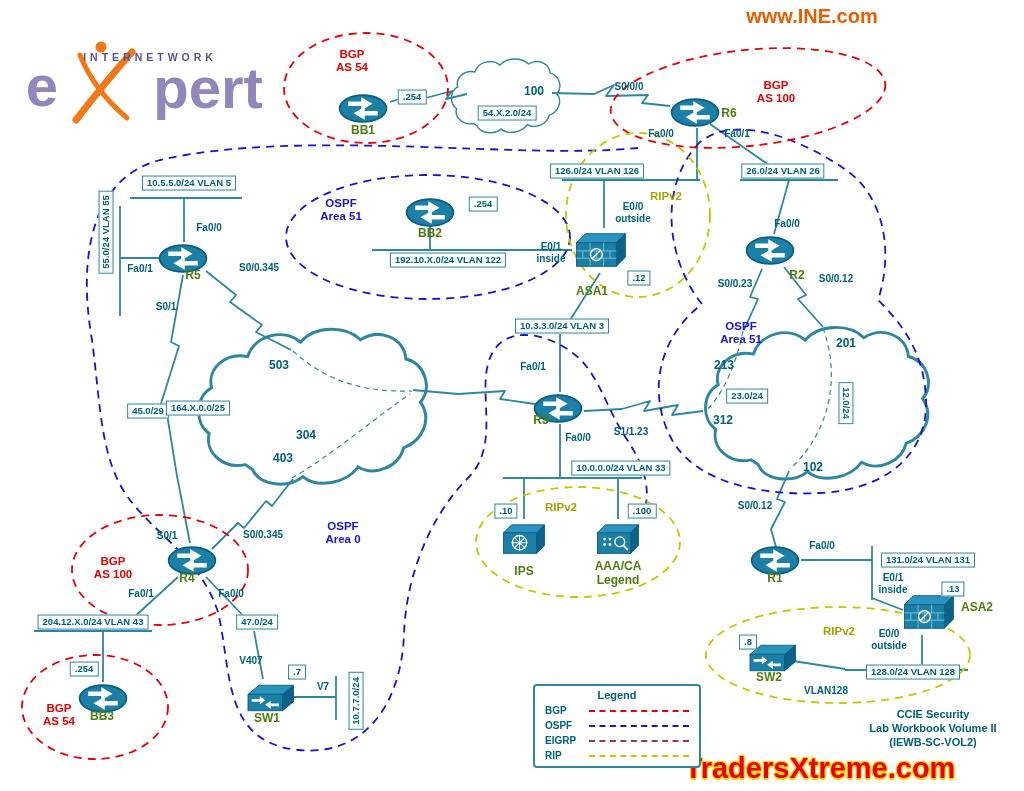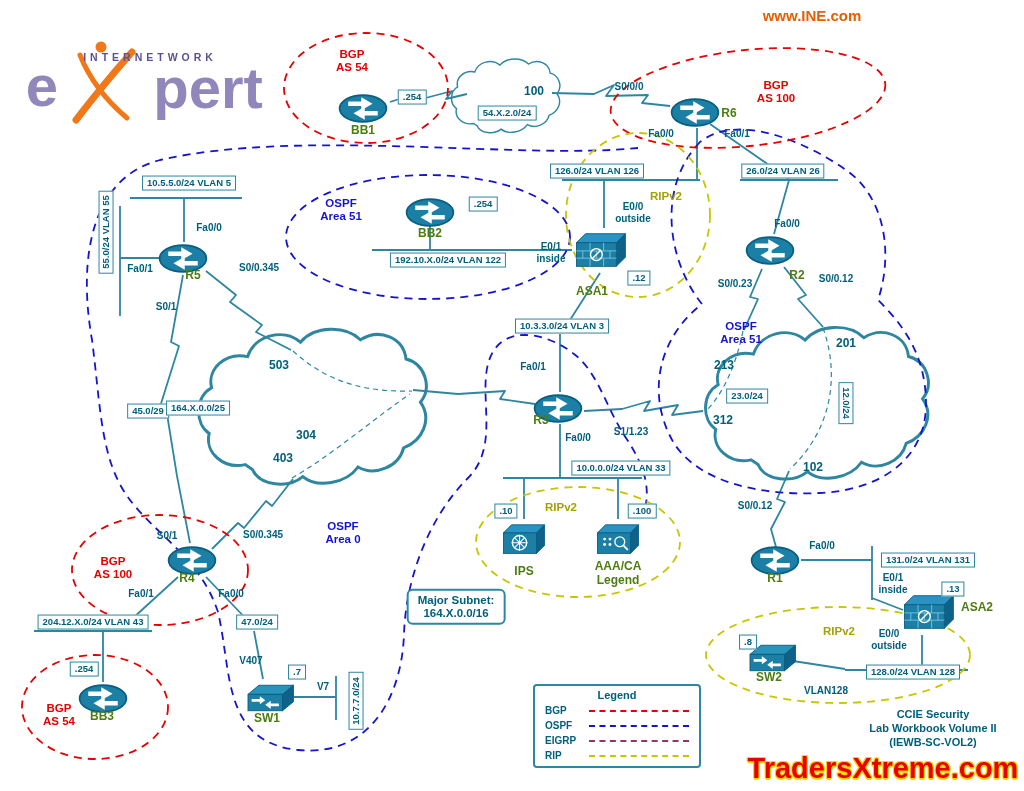--- a/index.html
+++ b/index.html
@@ -10,21 +10,21 @@
   .lbl{font-weight:bold;font-size:10px;color:#00607c;}
   .name{font-weight:bold;font-size:12px;color:#4d7c0f;}
   .cl{font-weight:bold;font-size:12px;color:#00607c;text-align:right;}
   .box{font-weight:bold;font-size:9.5px;color:#00607c;background:#fff;border:1px solid #2e86a0;padding:1px 4px;white-space:nowrap;}
   .major{font-weight:bold;font-size:11.5px;color:#00607c;background:#fff;border:2px solid #2e86a0;border-radius:6px;padding:3px 9px;}
   .red{font-weight:bold;font-size:11.5px;color:#e60000;}
   .blue{font-weight:bold;font-size:11.5px;color:#1414cc;}
   .olive{font-weight:bold;font-size:11.5px;color:#a3a300;}
   .vneg{transform:translate(-50%,-50%) rotate(-90deg);}
   .vpos{transform:translate(-50%,-50%) rotate(90deg);}
-  .ine{font-weight:bold;font-size:15px;color:#e85d00;}
+  .ine{font-weight:bold;font-size:20px;color:#e85d00;}
   .tc4s{font-weight:900;font-size:40px;color:#262626;letter-spacing:0;text-shadow:-3px 3px 0 #cc1111;}
   .dlsub{font-weight:900;font-size:33px;color:#ff1a00;background:#6b0f0f;border-radius:10px;padding:2px 14px;letter-spacing:2px;white-space:nowrap;
          text-shadow:1px 1px 0 #ffc800,-1px -1px 0 #ffc800,1px -1px 0 #ffc800,-1px 1px 0 #ffc800;}
   .traders{font-weight:900;font-size:29px;color:#e80000;white-space:nowrap;
          text-shadow:1px 1px 0 #ffd200,-1px -1px 0 #ffd200,1px -1px 0 #ffd200,-1px 1px 0 #ffd200,0 2px 0 #ffd200;}
   .logo-top{font-weight:bold;font-size:10.5px;letter-spacing:4px;color:#5d4f93;white-space:nowrap;}
   .logo-big{font-weight:bold;font-size:58px;color:#9187bb;}
   .foot{font-weight:bold;font-size:11px;color:#00607c;white-space:nowrap;}
   .legend{position:absolute;left:533px;top:684px;width:168px;height:84px;border:2px solid #2e86a0;border-radius:4px;background:#fff;box-sizing:border-box;}
   .legtitle{font-weight:bold;font-size:11px;color:#00607c;text-align:center;margin-top:3px;}
@@ -168,21 +168,21 @@
     <use href="#ic-ips" x="499" y="520" width="50" height="40"></use>
     <use href="#ic-aaa" x="593" y="520" width="50" height="40"></use>
   </g>
 </svg>
 
 <div class="ctr ine" style="left:812px;top:16px">www.INE.com</div>
 <div class="ctr logo-top" style="left:150px;top:57px">INTERNETWORK</div>
 <div class="ctr logo-big" style="left:42px;top:86px">e</div>
 <div class="ctr logo-big" style="left:208px;top:88px">pert</div>
 
-<div class="ctr traders" style="left:883px;top:769px">TradersXtreme.com</div>
+<div class="ctr traders" style="left:820px;top:769px">TradersXtreme.com</div>
 
 <div class="ctr red" style="left:352px;top:61px">BGP
 AS 54</div>
 <div class="ctr red" style="left:776px;top:92px">BGP
 AS 100</div>
 <div class="ctr blue" style="left:341px;top:210px">OSPF
 Area 51</div>
 <div class="ctr olive" style="left:666px;top:197px">RIPv2</div>
 <div class="ctr blue" style="left:741px;top:333px">OSPF
 Area 51</div>
@@ -250,22 +250,20 @@
 <div class="ctr box" style="left:198px;top:408px">164.X.0.0/25</div>
 <div class="ctr box" style="left:562px;top:326px">10.3.3.0/24 VLAN 3</div>
 <div class="ctr box" style="left:747px;top:396px">23.0/24</div>
 <div class="ctr box vpos" style="left:846px;top:403px">12.0/24</div>
 <div class="ctr box" style="left:621px;top:468px">10.0.0.0/24 VLAN 33</div>
 <div class="ctr box" style="left:93px;top:622px">204.12.X.0/24 VLAN 43</div>
 <div class="ctr box" style="left:257px;top:622px">47.0/24</div>
 <div class="ctr box vneg" style="left:356px;top:701px">10.7.7.0/24</div>
 <div class="ctr box" style="left:928px;top:560px">131.0/24 VLAN 131</div>
 <div class="ctr box" style="left:913px;top:672px">128.0/24 VLAN 128</div>
-<div class="ctr major" style="left:456px;top:607px">Major Subnet:
-164.X.0.0/16</div>
 
 <div class="ctr box" style="left:412px;top:97px">.254</div>
 <div class="ctr box" style="left:483px;top:204px">.254</div>
 <div class="ctr box" style="left:84px;top:669px">.254</div>
 <div class="ctr box" style="left:639px;top:278px">.12</div>
 <div class="ctr box" style="left:953px;top:589px">.13</div>
 <div class="ctr box" style="left:506px;top:511px">.10</div>
 <div class="ctr box" style="left:642px;top:511px">.100</div>
 <div class="ctr box" style="left:297px;top:672px">.7</div>
 <div class="ctr box" style="left:748px;top:642px">.8</div>

